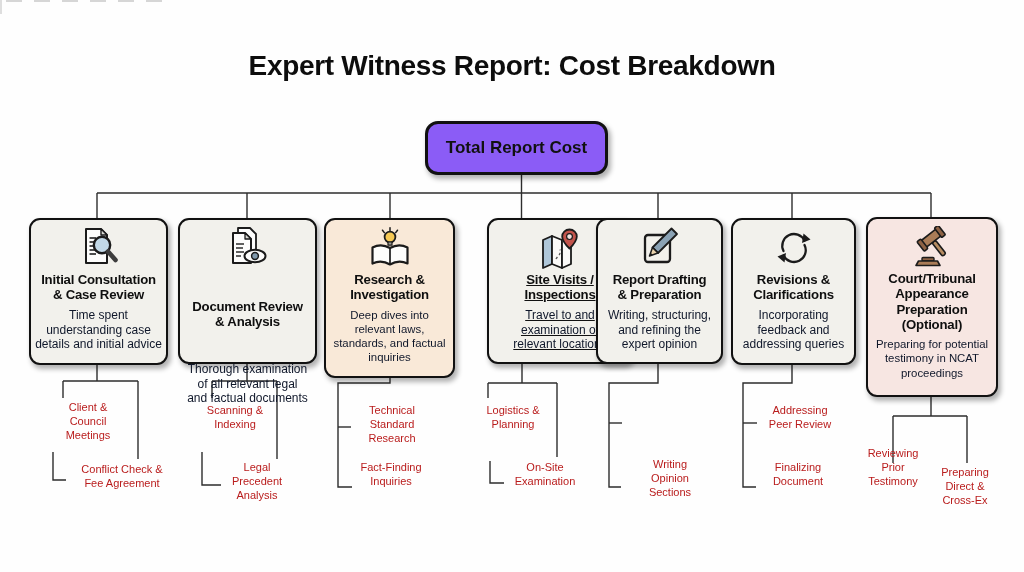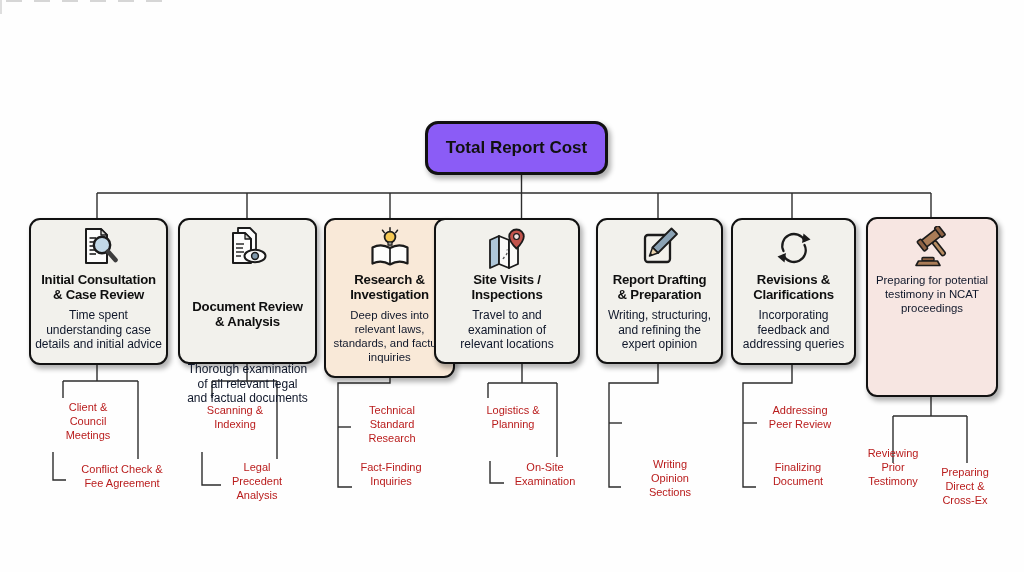--- a/index.html
+++ b/index.html
@@ -48,20 +48,21 @@
   }
 </style>
 </head>
 <body>
 
 <div class="canvas">
 
   <div class="edge-artifact"></div>
   <div class="edge-artifact-left"></div>
 
+  <div class="main-title">Expert Witness Report: Cost Breakdown</div>
 
   <svg class="connectors" width="1024" height="572" viewBox="0 0 1024 572">
     <g stroke="#2d2d2d" stroke-width="1.4" fill="none">
 
       <path d="M521.5 169 V218"></path>
       <path d="M97 193 H931"></path>
       <path d="M97 193 V218"></path>
       <path d="M247 193 V218"></path>
       <path d="M390 193 V218"></path>
       <path d="M658 193 V218"></path>
@@ -167,21 +168,21 @@
       </svg>
     </div>
     <div class="stage-title">Research &amp;
 Investigation</div>
     <div class="stage-desc small">Deep dives into
 relevant laws,
 standards, and factual
 inquiries</div>
   </div>
 
-  <div class="stage" style="left:434px;top:218px;width:146px;height:146px;">
+  <div class="stage" style="left:487px;top:218px;width:146px;height:146px;text-decoration:underline;">
     <div class="stage-icon">
       <svg width="46" height="42" viewBox="0 0 46 42">
         <path d="M6 13 L15 9 V37 L6 41 Z" fill="#afc7d9" stroke="#1b1b1b" stroke-width="1.8" stroke-linejoin="round"></path>
         <path d="M15 9 L25 13 V41 L15 37 Z" fill="#fbfaf8" stroke="#1b1b1b" stroke-width="1.8" stroke-linejoin="round"></path>
         <path d="M25 13 L34 9 V37 L25 41 Z" fill="#fbfaf8" stroke="#1b1b1b" stroke-width="1.8" stroke-linejoin="round"></path>
         <path d="M19 32 C21.5 28 24 27.5 23 22.5" fill="none" stroke="#555555" stroke-width="1.3" stroke-dasharray="2.4 2.6"></path>
         <path d="M32.5 2.5 C28.3 2.5 25.2 5.6 25.2 9.4 C25.2 14.3 32.5 21.5 32.5 21.5 C32.5 21.5 39.8 14.3 39.8 9.4 C39.8 5.6 36.7 2.5 32.5 2.5 Z" fill="#c2544c" stroke="#1b1b1b" stroke-width="1.8" stroke-linejoin="round"></path>
         <circle cx="32.5" cy="9.6" r="2.9" fill="#f2e3e0" stroke="#1b1b1b" stroke-width="1.2"></circle>
       </svg>
     </div>
@@ -230,20 +231,24 @@
         <g transform="rotate(-38 22 12)" stroke="#1b1b1b" stroke-width="1.6" stroke-linejoin="round">
           <rect x="19.8" y="16.5" width="4.4" height="17" rx="2" fill="#b68c62"></rect>
           <rect x="11" y="8" width="22" height="8.5" rx="1" fill="#aa7c57"></rect>
           <rect x="8.5" y="6.3" width="4.8" height="12" rx="1.2" fill="#8e6244"></rect>
           <rect x="30.7" y="6.3" width="4.8" height="12" rx="1.2" fill="#8e6244"></rect>
         </g>
         <rect x="13" y="31.5" width="12" height="3.4" rx="1" fill="#8e6244" stroke="#1b1b1b" stroke-width="1.4"></rect>
         <path d="M9.5 35 h19 l2.5 4.5 h-24 z" fill="#aa7c57" stroke="#1b1b1b" stroke-width="1.6" stroke-linejoin="round"></path>
       </svg>
     </div>
+    <div class="stage-title">Court/Tribunal
+Appearance
+Preparation
+(Optional)</div>
     <div class="stage-desc small">Preparing for potential
 testimony in NCAT
 proceedings</div>
   </div>
 
   <div class="leaf" style="left:88px;top:401px;">Client &amp;
 Council
 Meetings</div>
   <div class="leaf" style="left:122px;top:463px;">Conflict Check &amp;
 Fee Agreement</div>

